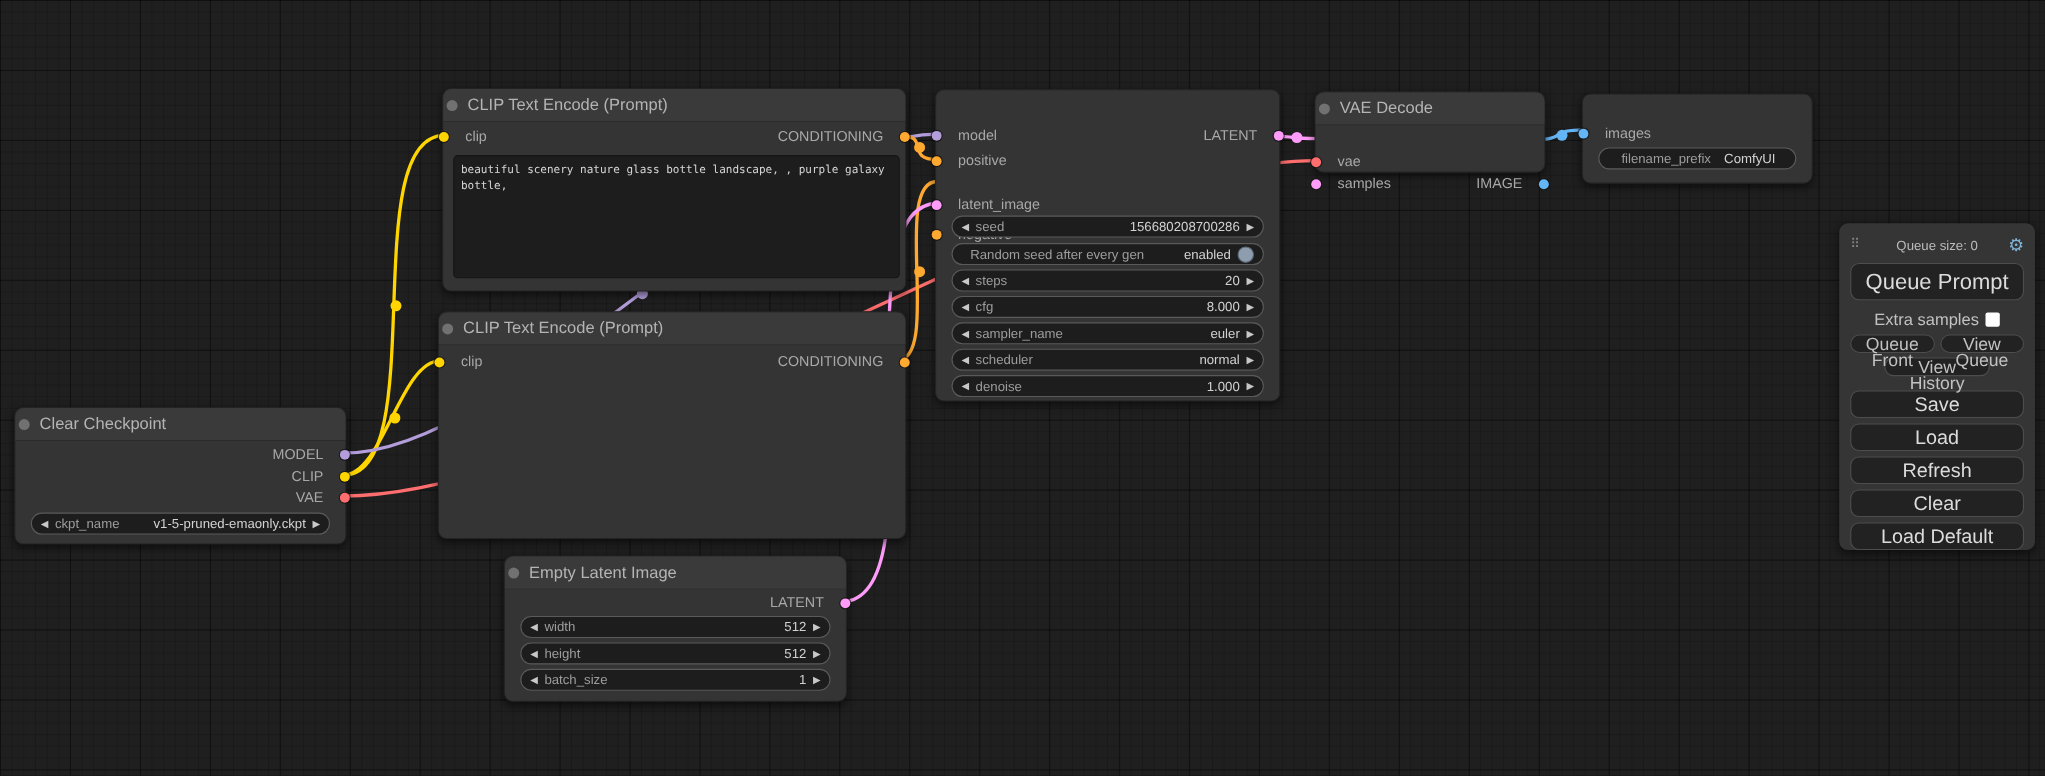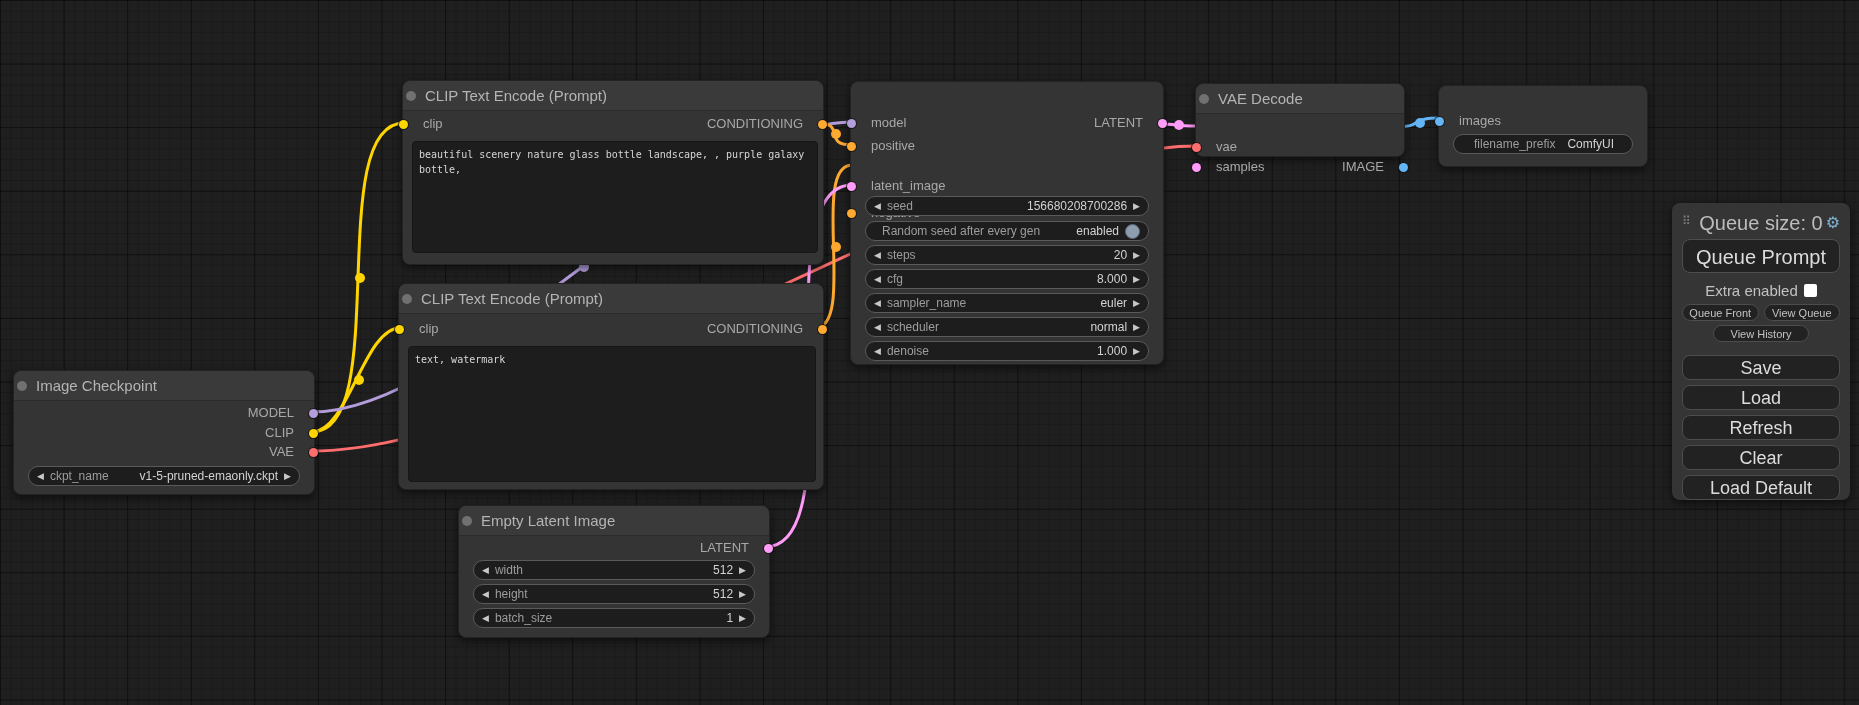--- a/index.html
+++ b/index.html
@@ -53,33 +53,33 @@
     padding:5px 6px;resize:none;box-sizing:border-box;outline:none;overflow:hidden;
   }
   
   #queue-panel{
     position:absolute;left:1672px;top:203px;width:178px;height:297px;z-index:3;
     background:#353535;border-radius:8px;box-shadow:0 3px 10px rgba(0,0,0,.6);
     padding:8px 10px;box-sizing:border-box;
   }
   .qp-header{position:relative;height:24px;display:flex;align-items:center;justify-content:center;}
   .drag-handle{position:absolute;left:0;top:3px;color:#7d7d7d;font-size:12px;letter-spacing:1px;cursor:grab;}
-  .qp-title{color:#bcbcbc;font-size:20px;}
+  .qp-title{color:#bcbcbc;font-size:12px;}
   .gear{position:absolute;right:0;top:2px;color:#7FB3D5;font-size:16px;cursor:pointer;}
   .btn{
     display:block;width:100%;background:#222222;border:1px solid #4d4d4d;border-radius:8px;
     color:#dcdcdc;text-align:center;cursor:pointer;box-sizing:border-box;
     font-family:"Liberation Sans", sans-serif;
   }
   .btn-queue{height:34px;font-size:20px;line-height:32px;margin-top:4px;}
   .extra-row{display:flex;align-items:center;justify-content:center;gap:6px;margin-top:8px;height:18px;}
   .extra-label{color:#c2c2c2;font-size:15px;}
   .checkbox{width:13px;height:13px;background:#ffffff;border-radius:2px;cursor:pointer;}
   .small-row{display:flex;gap:5px;margin-top:5px;}
-  .btn-small{height:17px;font-size:11px;line-height:15px;border-radius:9px;color:#c2c2c2;}
+  .btn-small{height:17px;font-size:16px;line-height:15px;border-radius:9px;color:#c2c2c2;}
   .btn-history{width:96px;margin:4px auto 0 auto;}
   .big-group{margin-top:13px;}
   .btn-big{height:25px;font-size:18px;line-height:23px;margin-bottom:5px;}
 </style>
 </head>
 <body>
 
 <div id="canvas">
 
   <svg id="links" width="1859" height="705">
@@ -103,21 +103,21 @@
       <circle cx="836" cy="247" r="5" fill="#FFA931"></circle>
       <circle cx="811" cy="366" r="5" fill="#FF9CF9"></circle>
       <circle cx="1179" cy="125" r="5" fill="#FF9CF9"></circle>
       <circle cx="1420" cy="123" r="5" fill="#64B5F6"></circle>
     </g>
   </svg>
 
   <div class="node" style="left:13px;top:370px;width:302px;height:125px;">
     <div class="node-title">
       <span class="title-dot"></span>
-      <span class="title-text">Image Checkpoint</span>
+      <span class="title-text">Clear Checkpoint</span>
     </div>
     <div class="port-row out-row" style="top:34px;right:0;">
       <span>MODEL</span>
       <span class="port-dot" style="background:#B39DDB;"></span>
     </div>
     <div class="port-row out-row" style="top:54px;right:0;">
       <span>CLIP</span>
       <span class="port-dot" style="background:#FFD500;"></span>
     </div>
     <div class="port-row out-row" style="top:73px;right:0;">
@@ -151,21 +151,20 @@
     <div class="node-title">
       <span class="title-dot"></span>
       <span class="title-text">CLIP Text Encode (Prompt)</span>
     </div>
     <div class="dual-row" style="top:37px;">
       <span class="port-dot dot-l" style="background:#FFD500;"></span>
       <span class="in-label">clip</span>
       <span class="out-label">CONDITIONING</span>
       <span class="port-dot dot-r" style="background:#FFA931;"></span>
     </div>
-    <textarea class="prompt-area" style="left: 9px; top: 62px; width: 408px; height: 136px;" spellcheck="false">text, watermark</textarea>
   </div>
 
   <div class="node" style="left:458px;top:505px;width:312px;height:133px;">
     <div class="node-title">
       <span class="title-dot"></span>
       <span class="title-text">Empty Latent Image</span>
     </div>
     <div class="port-row out-row" style="top:34px;right:0;">
       <span>LATENT</span>
       <span class="port-dot" style="background:#FF9CF9;"></span>
@@ -292,21 +291,21 @@
   </div>
 
   <div id="queue-panel">
     <div class="qp-header">
       <span class="drag-handle">⠿</span>
       <span class="qp-title">Queue size: 0</span>
       <span class="gear">⚙</span>
     </div>
     <button class="btn btn-queue">Queue Prompt</button>
     <div class="extra-row">
-      <span class="extra-label">Extra enabled</span>
+      <span class="extra-label">Extra samples</span>
       <span class="checkbox"></span>
     </div>
     <div class="small-row">
       <button class="btn btn-small" style="flex:1;">Queue Front</button>
       <button class="btn btn-small" style="flex:1;">View Queue</button>
     </div>
     <button class="btn btn-small btn-history">View History</button>
     <div class="big-group">
       <button class="btn btn-big">Save</button>
       <button class="btn btn-big">Load</button>

